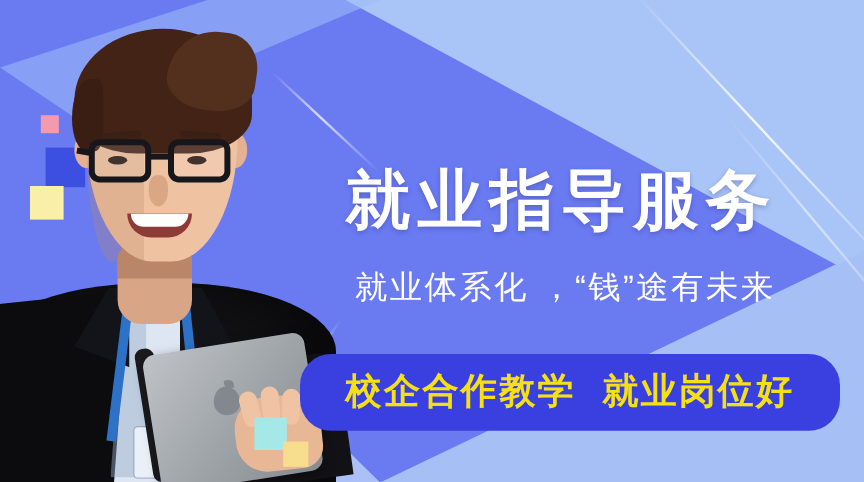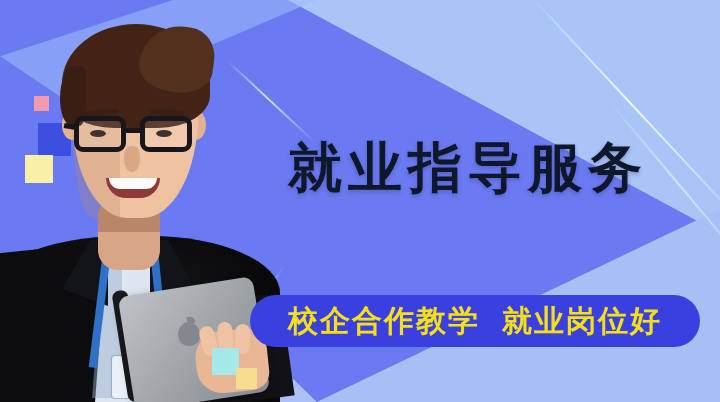--- a/index.html
+++ b/index.html
@@ -362,41 +362,41 @@
     white-space: nowrap;
   }
   .title-2 {
     position: absolute;
     left: 222px; top: 140px;
     width: 492px;
     text-align: center;
     font-size: 54px;
     font-weight: 700;
     letter-spacing: 6px;
-    color: #0f172a;
+    color: #ffffff;
     text-shadow: 0 2px 4px rgba(45,45,120,.32);
     line-height: 1;
     white-space: nowrap;
   }
   .subtitle {
     position: absolute;
     left: 232px; top: 226px;
     width: 478px;
     text-align: center;
     font-size: 27px;
     font-weight: 400;
     letter-spacing: 2px;
     color: #FFFFFF;
     line-height: 1;
     white-space: nowrap;
   }
   .cta-pill {
     position: absolute;
     left: 250px; top: 295px;
-    width: 450px; height: 52px;
+    width: 450px; height: 64px;
     background: #3A40E0;
     border-radius: 26px;
     display: flex;
     align-items: center;
     justify-content: center;
   }
   .cta-text {
     font-size: 30px;
     font-weight: 700;
     letter-spacing: 2px;
@@ -467,18 +467,19 @@
     <div class="p-hand"></div>
     <div class="p-finger f1"></div>
     <div class="p-finger f2"></div>
     <div class="p-finger f3"></div>
   </div>
 
   <div class="sq sq-cyan"></div>
   <div class="sq sq-gold"></div>
 
   <div class="title-2">就业指导服务</div>
+  <div class="subtitle">就业体系化 ，“钱”途有未来</div>
 
   <div class="cta-pill">
     <div class="cta-text"><span>校企合作教学</span><span class="cta-gap"></span><span>就业岗位好</span></div>
   </div>
 
 </div>
 
 </body></html>

